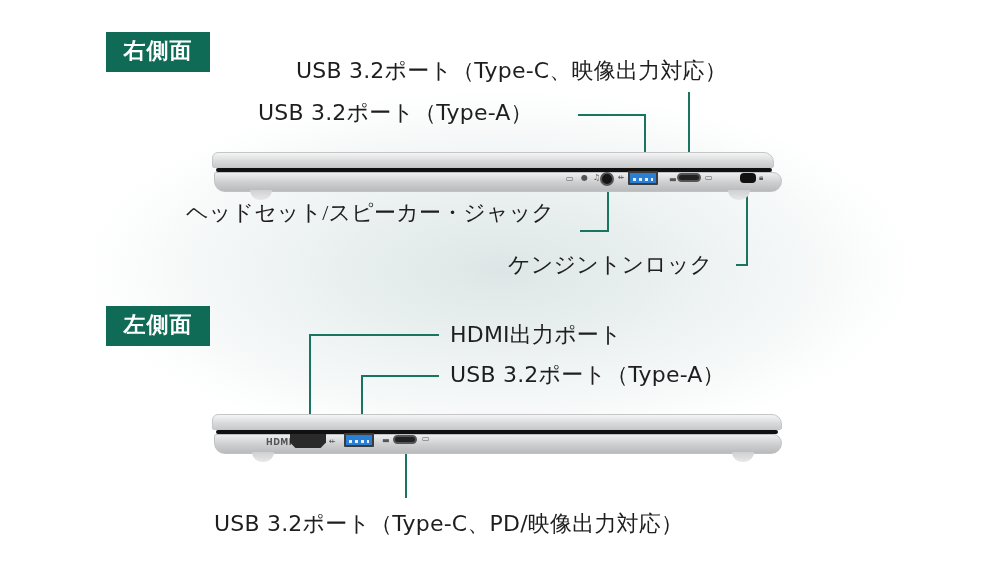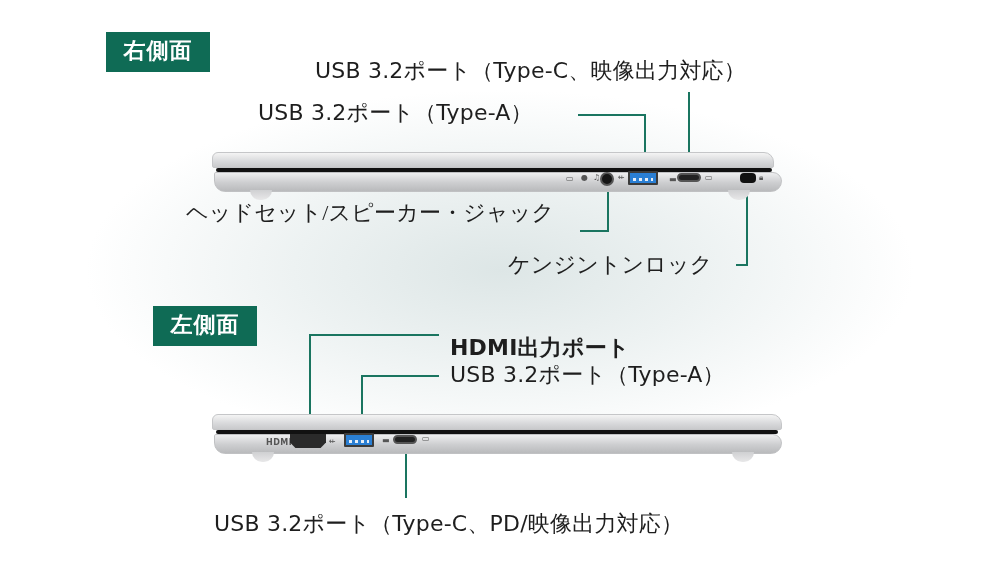--- a/index.html
+++ b/index.html
@@ -73,21 +73,21 @@
     width: 36px; height: 14px; background: #2a2a2a;
     clip-path: polygon(0 0, 100% 0, 100% 60%, 85% 100%, 15% 100%, 0 60%);
   }
   .glyph { position: absolute; font-size: 8px; color: #555; line-height: 10px; }
 </style>
 </head>
 <body>
 
 <div class="section-badge" style="left:106px; top:32px;">右側面</div>
 
-<div class="label" style="left:296px; top:58px;margin-left:19px;">USB 3.2ポート（Type-C、映像出力対応）</div>
+<div class="label" style="left:296px; top:58px;">USB 3.2ポート（Type-C、映像出力対応）</div>
 <div class="label" style="left:258px; top:100px;">USB 3.2ポート（Type-A）</div>
 
 <div class="line h" style="left:578px; top:114px; width:68px;"></div>
 <div class="line v" style="left:644px; top:114px; height:54px;"></div>
 <div class="line v" style="left:688px; top:92px; height:76px;"></div>
 <div class="line v" style="left:607px; top:182px; height:50px;"></div>
 <div class="line h" style="left:580px; top:230px; width:29px;"></div>
 <div class="line v" style="left:746px; top:182px; height:84px;"></div>
 <div class="line h" style="left:736px; top:264px; width:12px;"></div>
 
@@ -106,23 +106,23 @@
   <div class="glyph" style="left:457px; top:23px;">▬</div>
   <div class="port usb-c" style="left:465px; top:21px;"></div>
   <div class="glyph" style="left:493px; top:21px;">▭</div>
   <div class="port lock" style="left:528px; top:21px;"></div>
   <div class="glyph" style="left:547px; top:21px;">🔒︎</div>
 </div>
 
 <div class="label" style="left:186px; top:200px;font-family:Liberation Serif, serif;">ヘッドセット/スピーカー・ジャック</div>
 <div class="label" style="left:508px; top:252px;font-family:Liberation Serif, serif;">ケンジントンロック</div>
 
-<div class="section-badge" style="left:106px; top:306px;margin-left:47px;">左側面</div>
+<div class="section-badge" style="left:106px; top:306px;">左側面</div>
 
-<div class="label" style="left:450px; top:335px;font-weight:bold;">HDMI出力ポート</div>
+<div class="label" style="left:450px; top:322px;">HDMI出力ポート</div>
 <div class="label" style="left:450px; top:362px;">USB 3.2ポート（Type-A）</div>
 
 <div class="line h" style="left:309px; top:334px; width:130px;"></div>
 <div class="line v" style="left:309px; top:334px; height:96px;"></div>
 <div class="line h" style="left:361px; top:375px; width:78px;"></div>
 <div class="line v" style="left:361px; top:375px; height:56px;"></div>
 <div class="line v" style="left:405px; top:446px; height:52px;"></div>
 
 <div class="laptop" style="left:212px; top:414px; width:572px; height:48px;">
   <div class="lid" style="width:570px;"></div>

